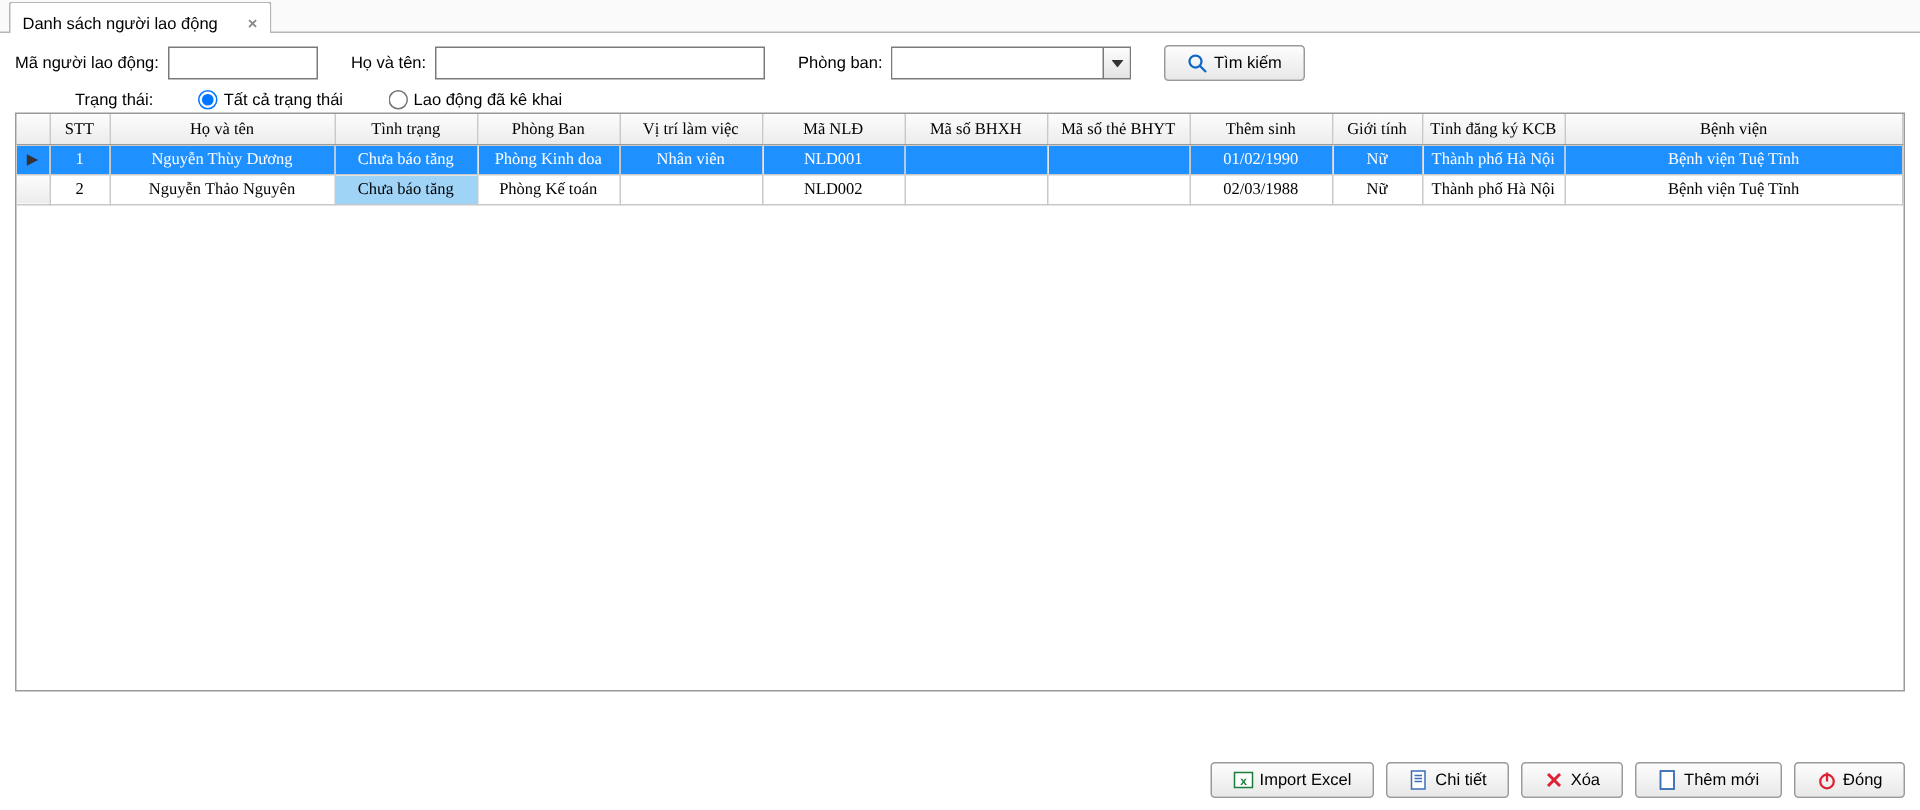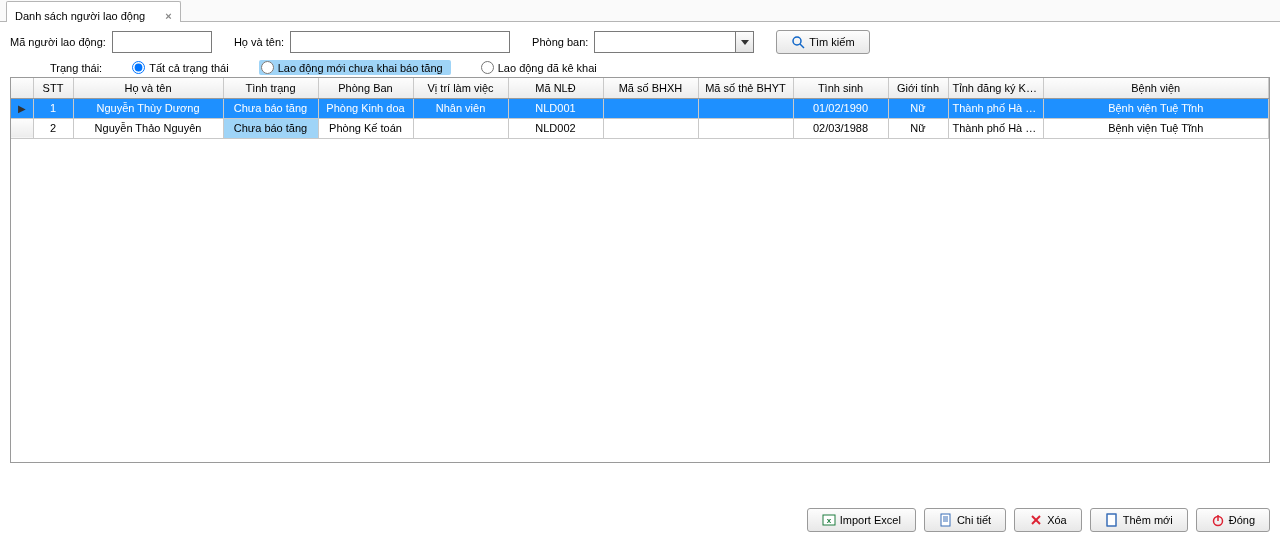--- a/index.html
+++ b/index.html
@@ -29,21 +29,21 @@
   .status-row input[type=radio] { margin: 0; }
   .pill { display: inline-flex; align-items: center; gap: 4px; padding: 1px 8px 1px 2px; border-radius: 2px; }
   .pill-blue { background: #9fd4f7; }
   .pill-green { background: #9ee36c; }
 
   
   .caption-line { padding: 6px 10px 4px 10px; color: #0a3db7; }
 
   
   .grid-wrap { margin: 0 10px; border: 1px solid #9a9a9a; height: 386px; background: #fff; overflow: hidden; }
-  table.grid { border-collapse: collapse; width: 100%; table-layout: fixed; }
+  table.grid { border-collapse: collapse; width: 100%; table-layout: fixed; font-family: Liberation Serif, serif; }
   .grid th, .grid td { border-right: 1px solid #c9c9c9; border-bottom: 1px solid #c9c9c9; padding: 2px 4px; height: 20px; overflow: hidden; white-space: nowrap; text-overflow: ellipsis; text-align: center; }
   .grid th { background: linear-gradient(#fdfdfd,#ececec); font-weight: normal; text-align: center; border-bottom: 1px solid #9a9a9a; }
   .grid td { font-size: 11px; }
   .grid .rowind { width: 22px; background: linear-gradient(#fdfdfd,#ececec); text-align: center; }
   .grid tr.selected td { background: #1e90ff; color: #fff; }
   .grid td.cell-blue { background: #9fd4f7; }
   .grid td.center { text-align: center; }
   .rowptr { color: #333; font-size: 10px; }
   .col-ind { width: 22px; }
   .col-stt { width: 40px; }
@@ -103,24 +103,20 @@
             </svg>
         </span>
         <span>Tìm kiếm</span>
       </span>
     </div>
     <div class="status-row">
       <span class="lbl">Trạng thái:</span>
       <label class="grp">
         <input type="radio" name="st" checked="" style="">
         <span>Tất cả trạng thái</span>
-      </label>
-      <label class="grp pill pill-blue">
-        <input type="radio" name="st" style="">
-        <span>Lao động mới chưa khai báo tăng</span>
       </label>
       <label class="grp">
         <input type="radio" name="st" style="">
         <span>Lao động đã kê khai</span>
       </label>
     </div>
   </div>
 
 
   <div class="grid-wrap">
@@ -144,21 +140,21 @@
         <tr>
           <th class="rowind"></th>
           <th>STT</th>
           <th>Họ và tên</th>
           <th>Tình trạng</th>
           <th>Phòng Ban</th>
           <th>Vị trí làm việc</th>
           <th>Mã NLĐ</th>
           <th>Mã số BHXH</th>
           <th>Mã số thẻ BHYT</th>
-          <th>Tình sinh</th>
+          <th>Thêm sinh</th>
           <th>Giới tính</th>
           <th>Tỉnh đăng ký KCB</th>
           <th>Bệnh viện</th>
         </tr>
       </thead>
       <tbody>
         <tr class="selected">
           <td class="rowind"><span class="rowptr">▶</span></td>
           <td class="center">1</td>
           <td>Nguyễn Thùy Dương</td>

